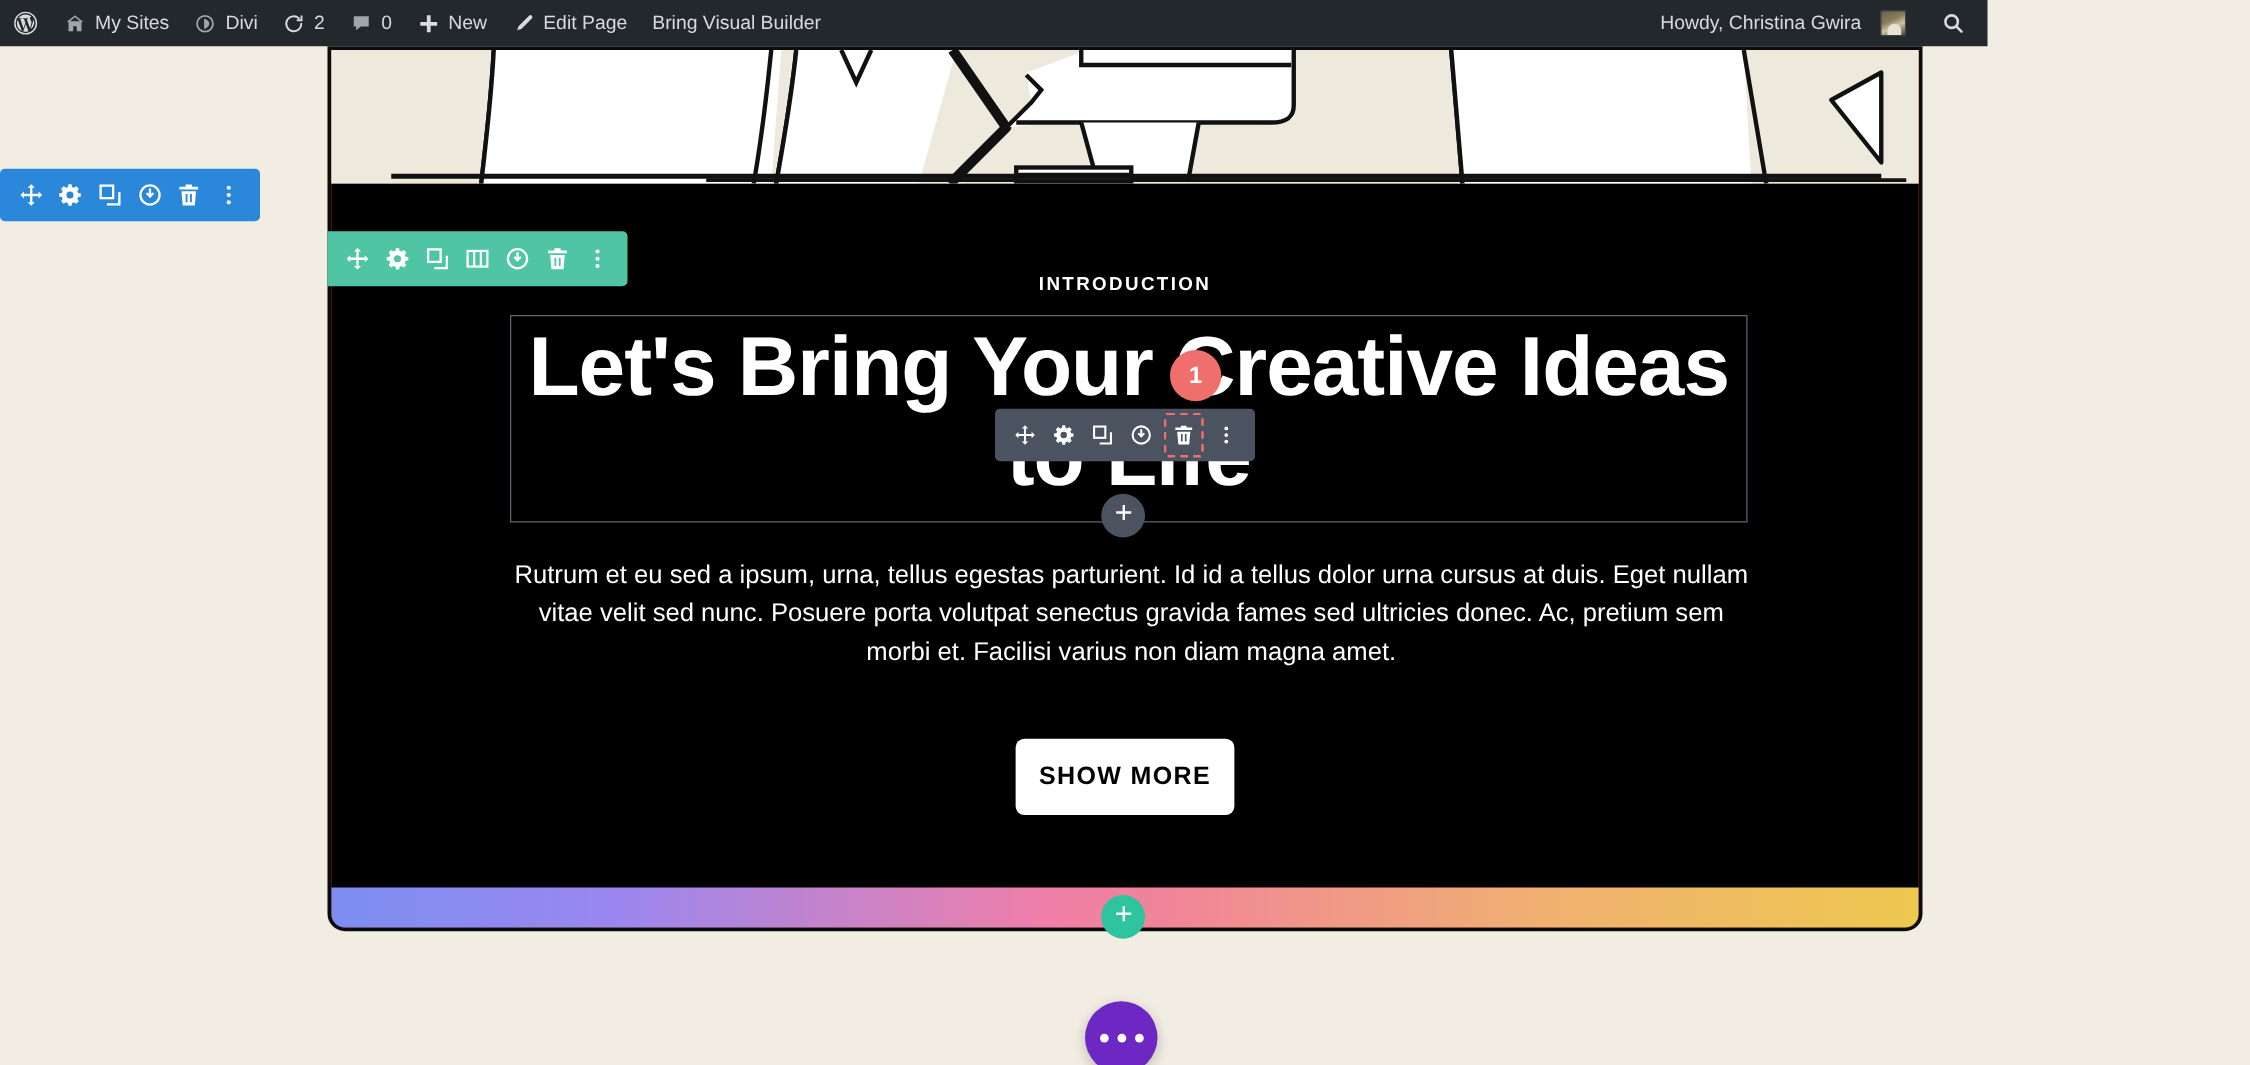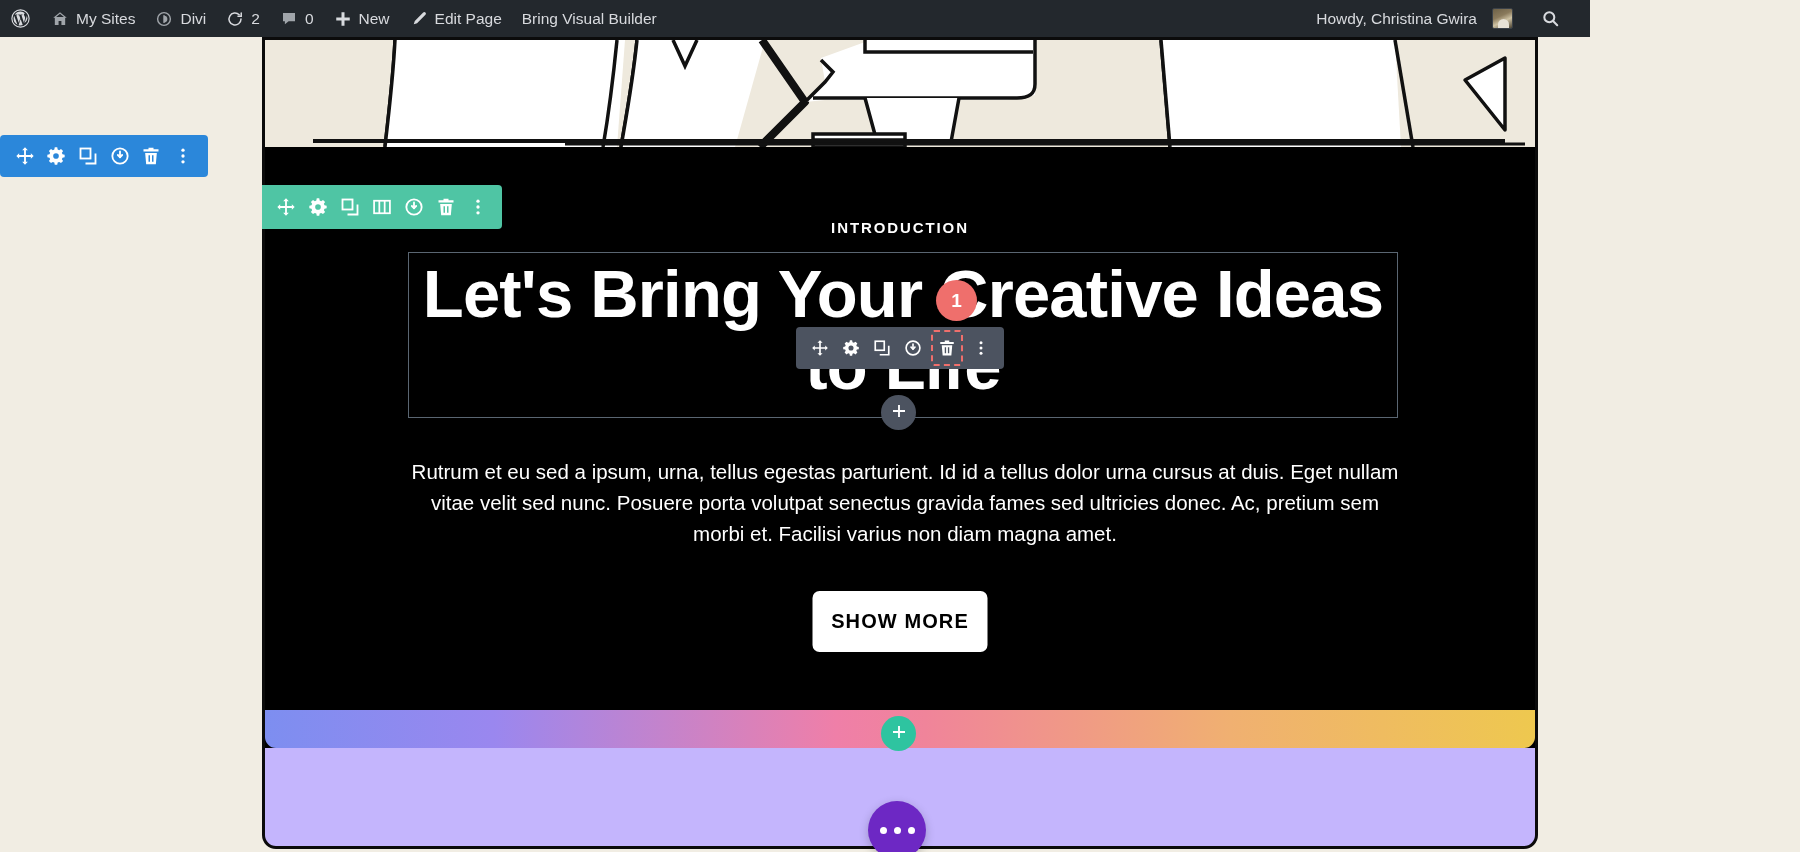--- a/index.html
+++ b/index.html
@@ -22,21 +22,21 @@
   }
   .ab-item {
     display: flex; align-items: center; gap: 7px;
     height: 37px; padding: 0 10px;
     color: #d8dade; white-space: nowrap;
   }
   .ab-item:first-child { padding-left: 10px; }
   .ab-icon { display: inline-flex; align-items: center; justify-content: center; }
   .ab-icon svg { display: block; }
   .ab-spacer { flex: 1 1 auto; }
-  .ab-right { display: flex; align-items: center; gap: 0; padding-right: 16px; }
+  .ab-right { display: flex; align-items: center; gap: 0; padding-right: 4px; }
   #howdy-text { font-size: 15.5px; color: #d8dade; padding-right: 8px; }
   #avatar {
     width: 21px; height: 21px; border-radius: 2px;
     background: linear-gradient(155deg,#6d6148 0%,#8a7a5c 38%,#cfc3a4 62%,#4c4433 100%);
     border: 1px solid #3b4148; position: relative; overflow: hidden;
   }
   #avatar::after {
     content:""; position:absolute; left:5px; top:10px;
     width:11px; height:11px; border-radius:50% 50% 0 0;
     background:#e7e2d6;
@@ -46,22 +46,22 @@
   
   #canvas {
     position: absolute; top: 37px; left: 0;
     width: 1800px; height: 815px;
     background: #f1ede3;
   }
 
   
   #page-frame {
     position: absolute; left: 262px; top: 0px;
-    width: 1276px; height: 812px;
-    background: #c4b5fd;
+    width: 1276px; height: 708px;
+    background: #c2410c;
     border: 3px solid #0b0b0b;
     border-radius: 0 0 14px 14px;
     overflow: hidden;
   }
 
   
   #hero-illustration {
     position: absolute; left: 0; top: 0;
     width: 100%; height: 107px;
     background: #eee9dd;
@@ -99,21 +99,20 @@
     letter-spacing: -0.8px;
   }
 
   #body-copy {
     position: absolute; left: 140px; top: 298px;
     width: 1000px;
     text-align: center;
     color: #ffffff;
     font-size: 20.5px;
     line-height: 1.5;
-    margin-top: 12px;
   }
 
   #show-more-btn {
     position: absolute; left: 50%; top: 444px;
     transform: translateX(-50%);
     width: 175px; height: 61px;
     background: #ffffff; color: #000;
     border: none; border-radius: 7px;
     font-family: "Liberation Sans", sans-serif;
     font-size: 20px; font-weight: bold; letter-spacing: 1.1px;

